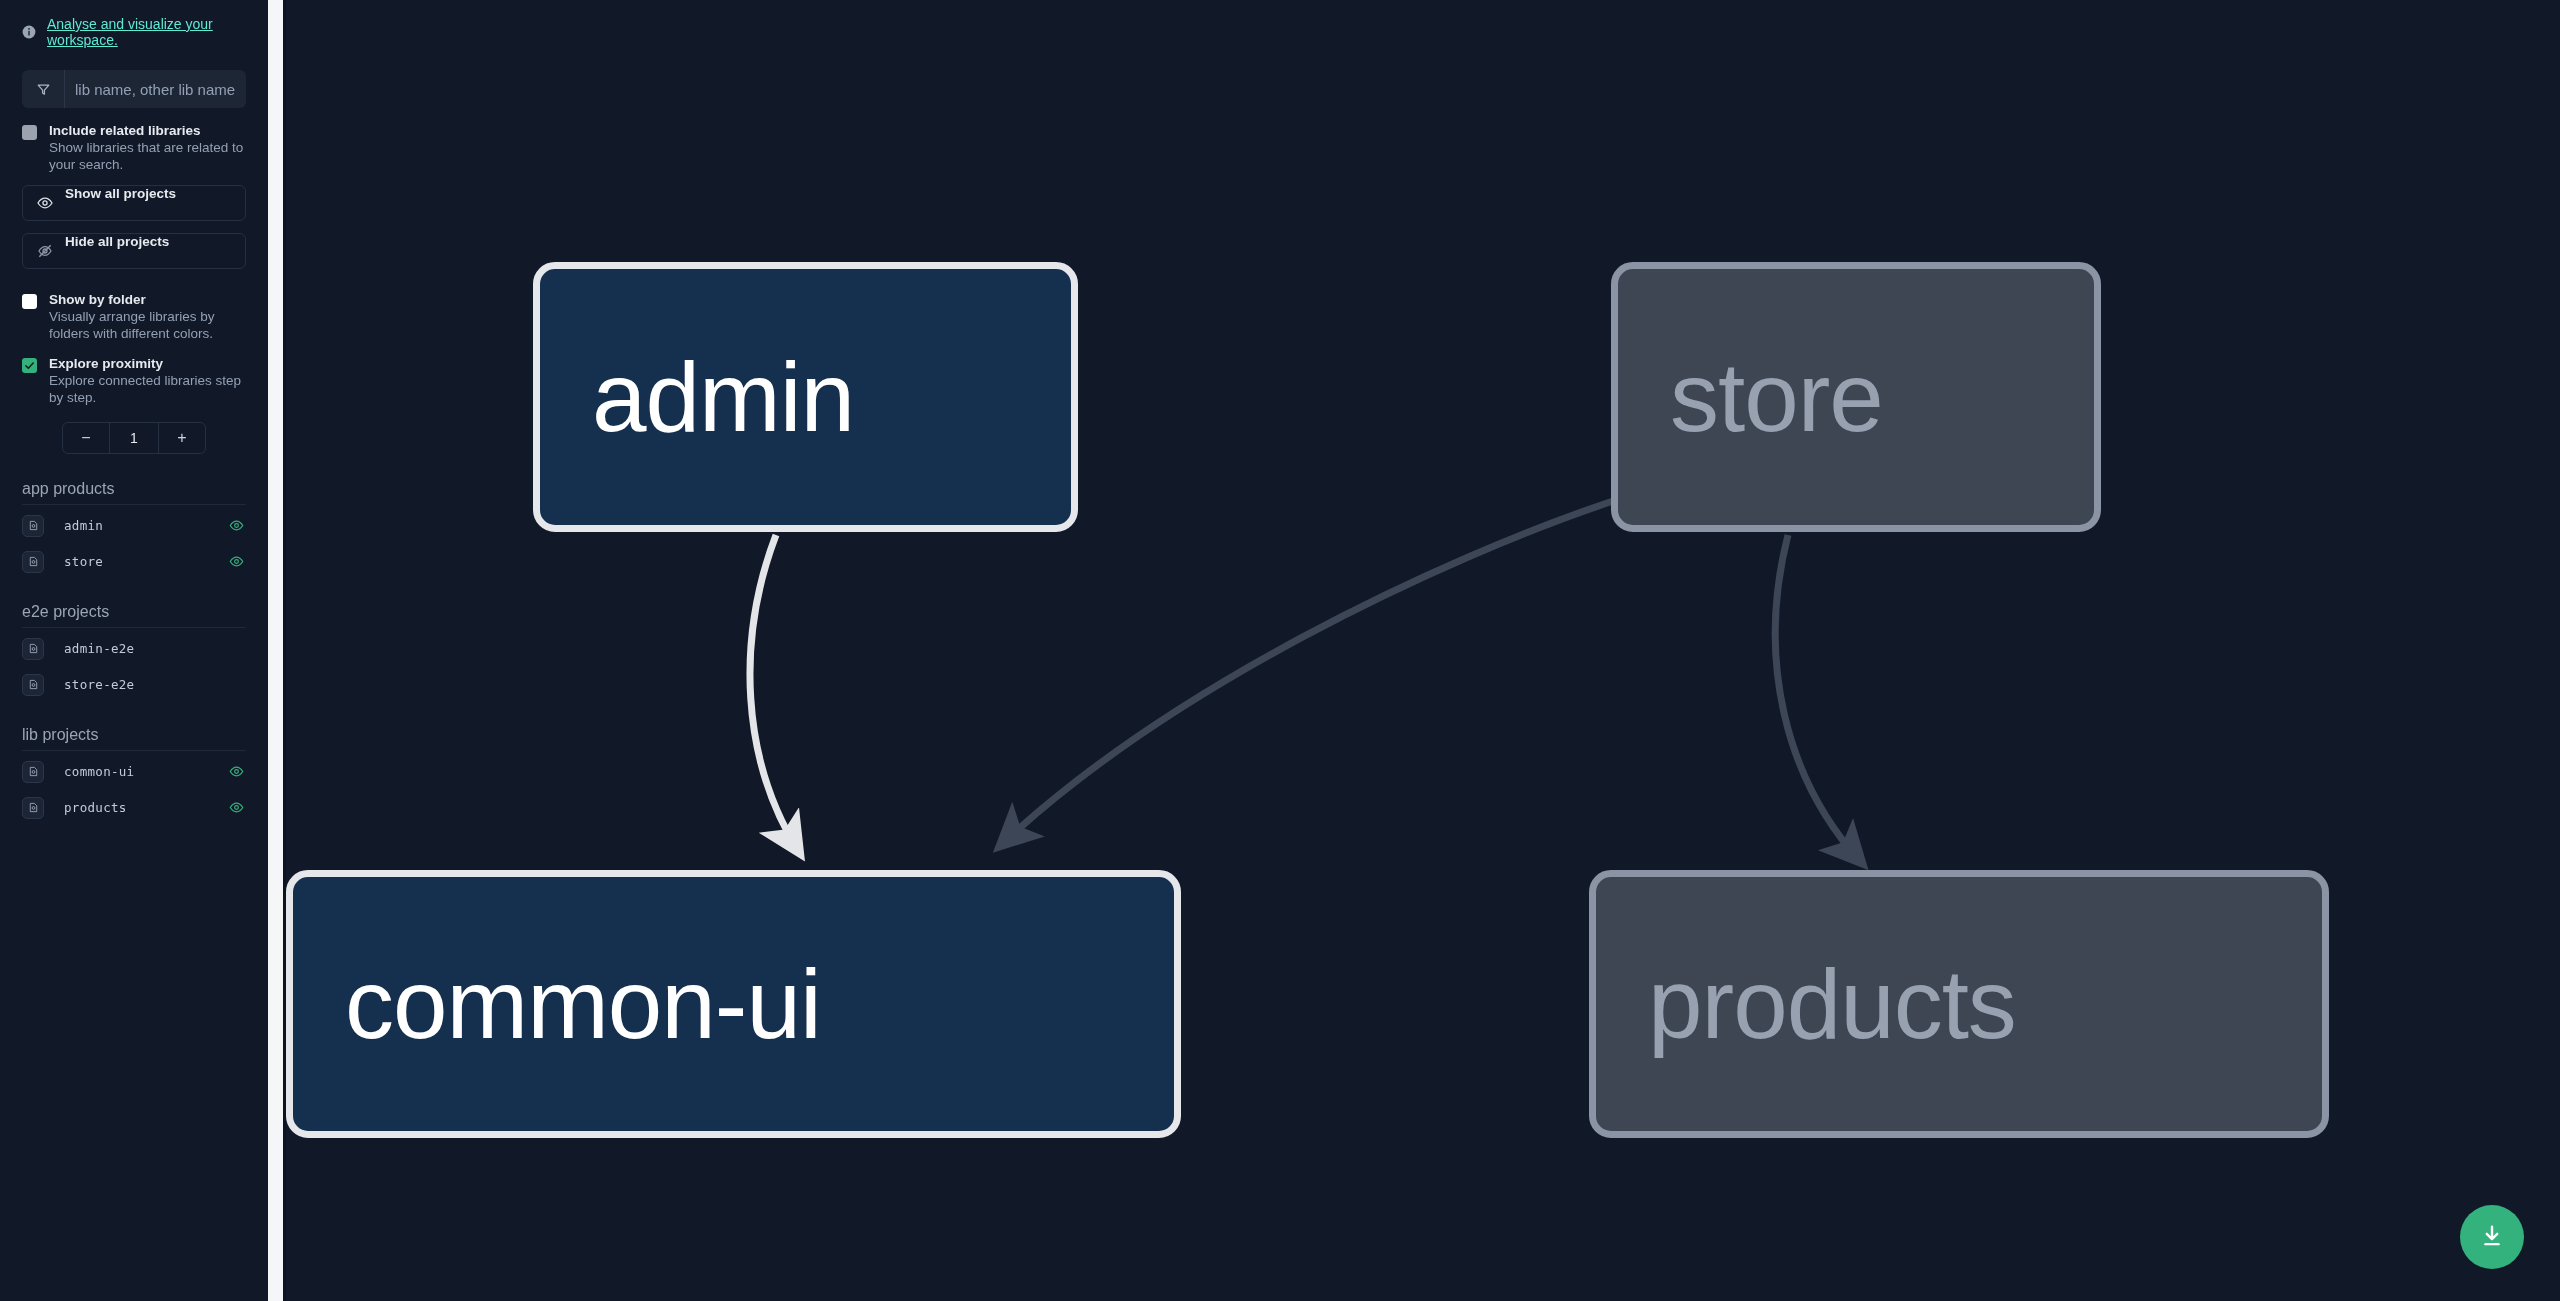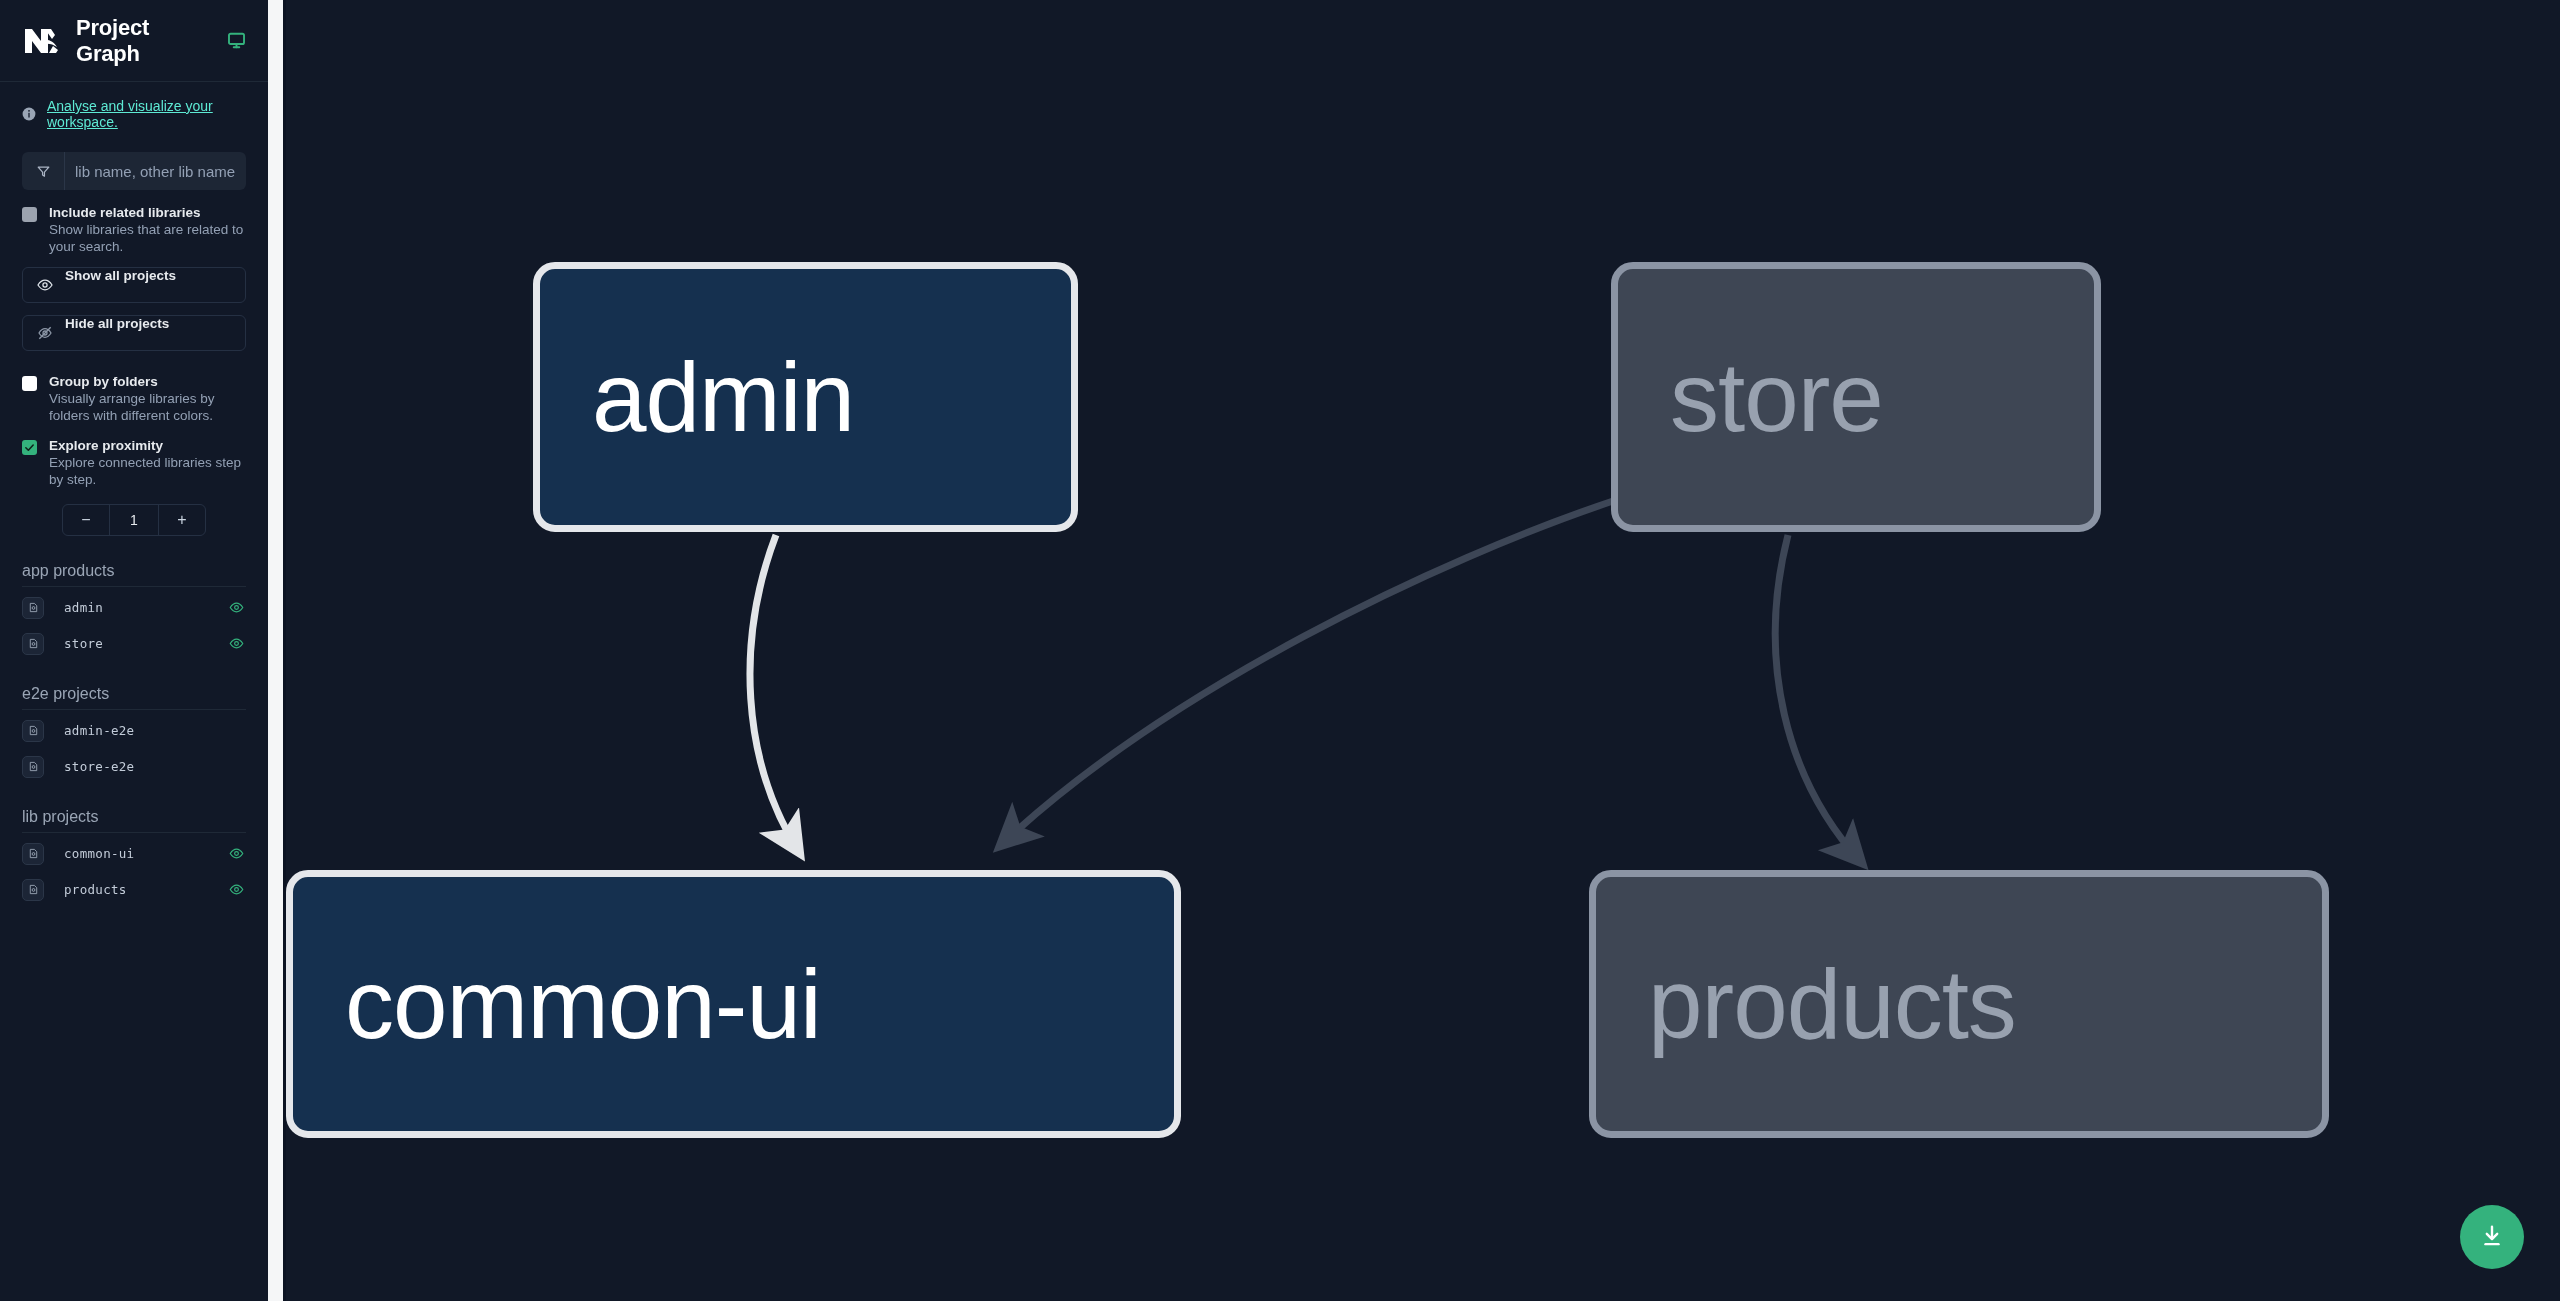--- a/index.html
+++ b/index.html
@@ -283,37 +283,20 @@
     display: flex; align-items: center; justify-content: center;
     cursor: pointer;
     border: 0;
   }
 </style>
 </head>
 <body>
 
 <div id="sidebar">
 
-  <div class="sb-header">
-    <span class="nx-logo">
-      <svg width="38" height="30" viewBox="0 0 38 30">
-        <path fill="#ffffff" d="M2 3 h7 l9 12 v-12 h7 v24 h-7 l-9 -12 v12 h-7 z"></path>
-        <path fill="#ffffff" d="M22 3 h6 l4 6 -3 4 -7 -10 z M30 20 l-4 7 h7 l2 -3 z"></path>
-        <path fill="#ffffff" d="M21 14 c5 -1 10 2 13 7 c-4 -3 -9 -4 -13 -3 z"></path>
-      </svg>
-    </span>
-    <span class="sb-title">Project Graph</span>
-    <span class="monitor-icon">
-      <svg width="19" height="19" viewBox="0 0 24 24" fill="none" stroke="#34b27d" stroke-width="2.4" stroke-linecap="round" stroke-linejoin="round">
-        <rect x="2.5" y="3.5" width="19" height="13" rx="2"></rect>
-        <line x1="8.5" y1="20.5" x2="15.5" y2="20.5"></line>
-        <line x1="12" y1="16.5" x2="12" y2="20.5"></line>
-      </svg>
-    </span>
-  </div>
 
   <div class="sb-tagline">
     <span class="info-icon">
       <svg width="14" height="14" viewBox="0 0 24 24">
         <circle cx="12" cy="12" r="11" fill="#9aa5b5"></circle>
         <rect x="10.9" y="10" width="2.2" height="8" fill="#111827"></rect>
         <circle cx="12" cy="6.6" r="1.5" fill="#111827"></circle>
       </svg>
     </span>
     <span>Analyse and visualize your workspace.</span>
@@ -355,21 +338,21 @@
           <circle cx="12" cy="12" r="3"></circle>
           <line x1="3.5" y1="20.5" x2="20.5" y2="3.5" stroke-width="2.1"></line>
         </svg>
       </span>
       <span class="blabel">Hide all projects</span>
     </button>
 
     <div class="check-block" style="margin-top:22px;">
       <span class="chk white"></span>
       <span class="chk-text">
-        <div class="chk-label">Group by folders</div>
+        <div class="chk-label">Show by folder</div>
         <div class="chk-desc">Visually arrange libraries by folders with different colors.</div>
       </span>
     </div>
 
     <div class="check-block" style="margin-top:13px;">
       <span class="chk green">
         <svg width="11" height="11" viewBox="0 0 24 24" fill="none" stroke="#10231c" stroke-width="3.4" stroke-linecap="round" stroke-linejoin="round">
           <polyline points="4,12.5 9.5,18 20,6.5"></polyline>
         </svg>
       </span>

